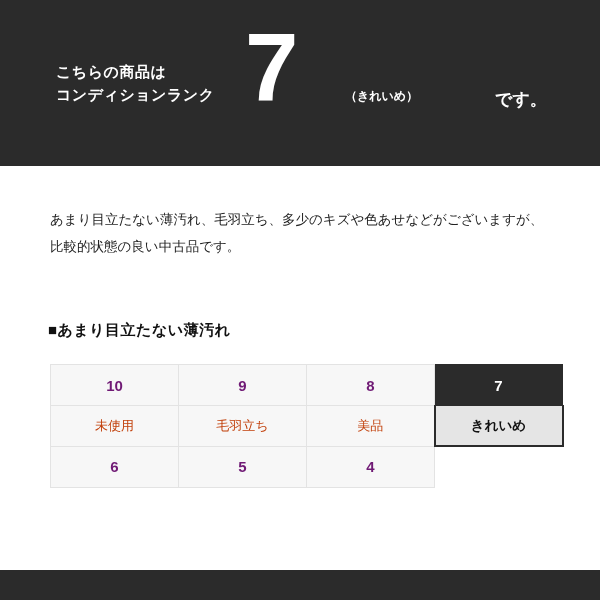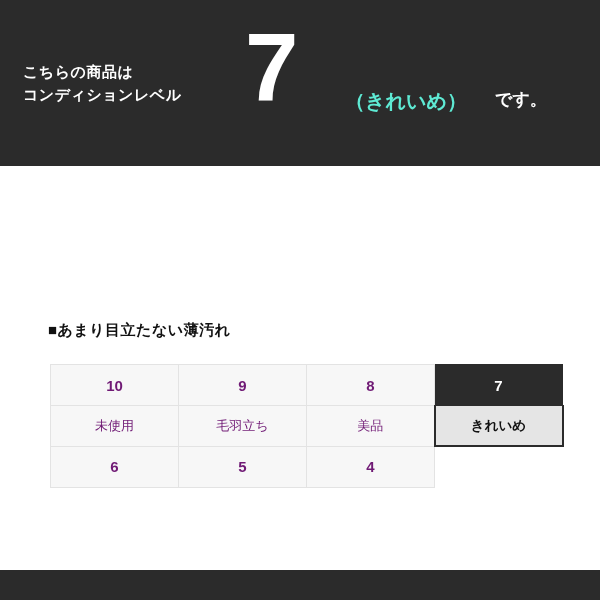--- a/index.html
+++ b/index.html
@@ -22,21 +22,21 @@
   }
 
   
   .header {
     position: relative;
     height: 166px;
     background: #2b2b2b;
     color: #ffffff;
     display: flex;
     align-items: center;
-    padding-left: 23px;
+    padding-left: 56px;
     box-sizing: border-box;
   }
   .header-lines {
     display: flex;
     flex-direction: column;
     justify-content: center;
     font-size: 15px;
     font-weight: bold;
     line-height: 1.55;
     letter-spacing: 0.5px;
@@ -50,23 +50,23 @@
     font-size: 96px;
     font-weight: bold;
     line-height: 1;
     color: #ffffff;
     font-family: "Liberation Sans", sans-serif;
   }
   .header-paren {
     position: absolute;
     left: 345px;
     top: 88px;
-    font-size: 20px;
-    font-weight: bold;
-    color: #5eead4;
+    font-size: 12px;
+    font-weight: bold;
+    color: #ffffff;
     white-space: nowrap;
   }
   .header-desu {
     position: absolute;
     left: 495px;
     top: 88px;
     font-size: 17px;
     font-weight: bold;
     color: #ffffff;
     white-space: nowrap;
@@ -110,21 +110,21 @@
     border-collapse: collapse;
     table-layout: fixed;
   }
   .rank-table td {
     width: 125px;
     height: 37px;
     text-align: center;
     vertical-align: middle;
     border: 1px solid #e3e3e3;
     background: #f7f7f7;
-    color: #701a75;
+    color: #c2410c;
     font-size: 13px;
   }
   .rank-table td.num {
     font-size: 15px;
     font-weight: bold;
     color: #701a75;
     height: 38px;
   }
   .rank-table td.empty {
     background: #ffffff;
@@ -158,29 +158,30 @@
   }
 </style>
 </head>
 <body>
 
 <div class="page">
 
   <div class="header">
     <div class="header-lines">
       <span>こちらの商品は</span>
-      <span>コンディションレベル</span>
+      <span>コンディションランク</span>
     </div>
     <div class="big-number">7</div>
     <div class="header-paren">（きれいめ）</div>
     <div class="header-desu">です。</div>
   </div>
 
   <div class="body-panel">
 
+    <div class="desc">あまり目立たない薄汚れ、毛羽立ち、多少のキズや色あせなどがございますが、比較的状態の良い中古品です。</div>
 
     <div class="section-title">■あまり目立たない薄汚れ</div>
 
     <table class="rank-table">
       <tbody>
         <tr>
           <td class="num">10</td>
           <td class="num">9</td>
           <td class="num">8</td>
           <td class="hl-num">7</td>

